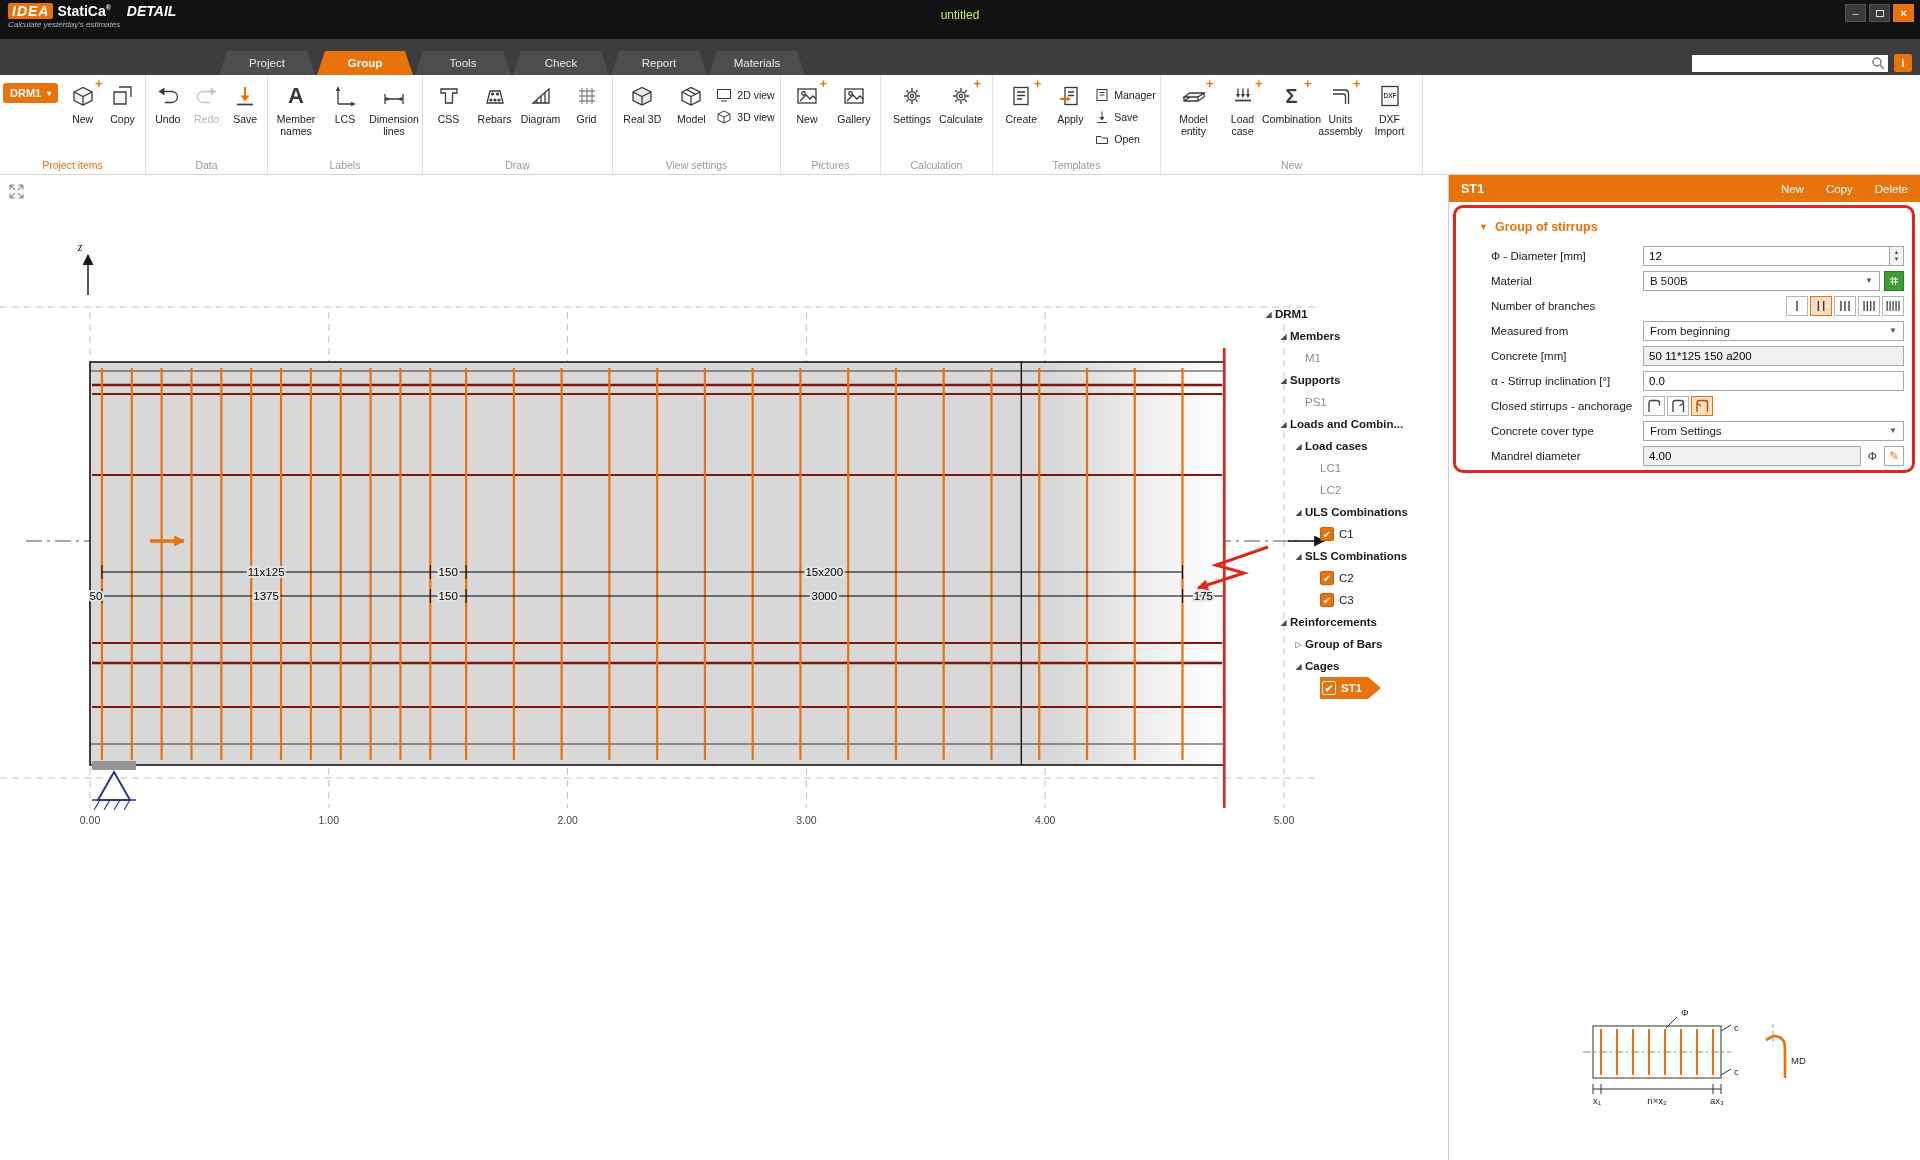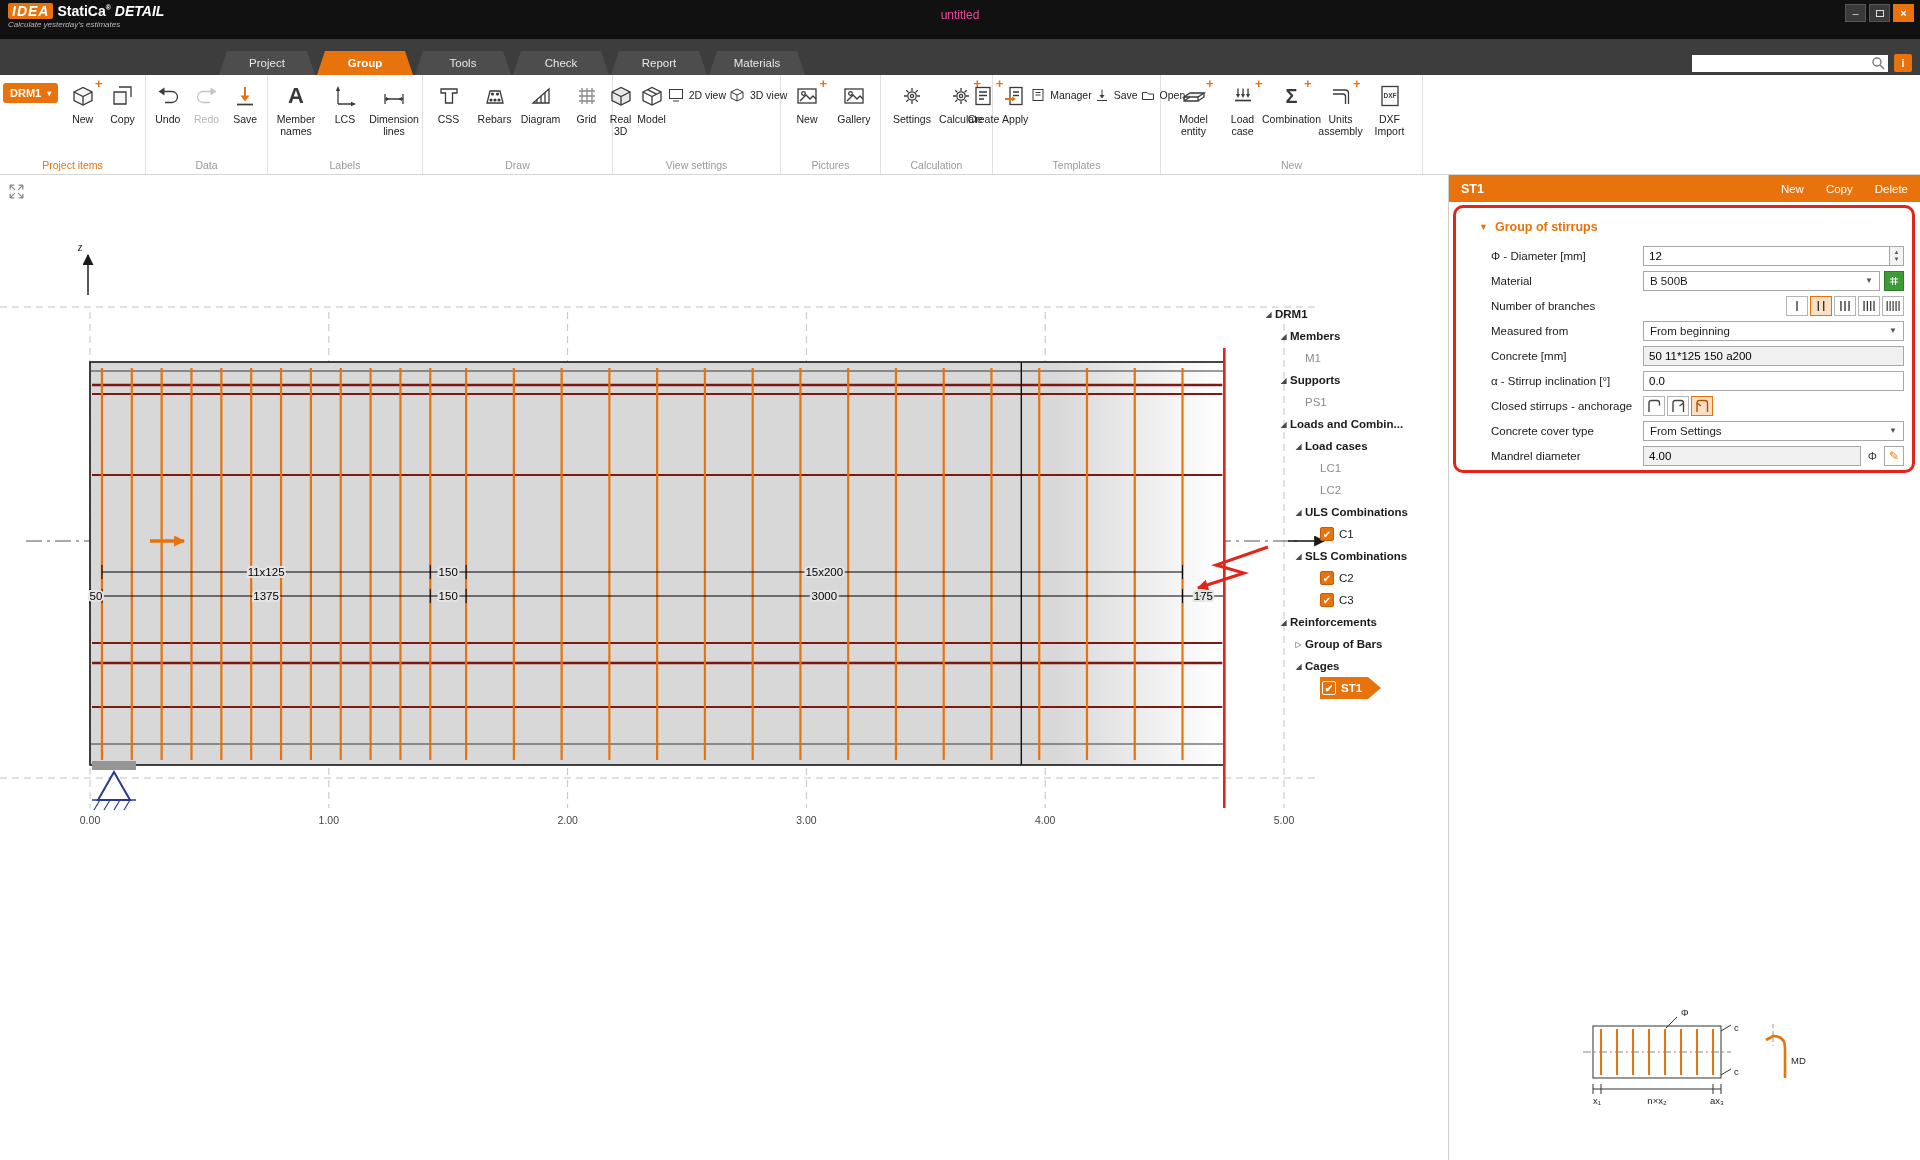--- a/index.html
+++ b/index.html
@@ -7,23 +7,23 @@
     font-family:"Liberation Sans",sans-serif;}
   .app{width:1920px;height:1160px;display:flex;flex-direction:column}
 
   
   .titlebar{height:39px;background:#111;color:#fff;display:flex;align-items:stretch;position:relative;flex:none}
   .brand{display:flex;flex-direction:column;padding:3px 0 0 8px;z-index:2}
   .logoline{display:flex;align-items:baseline;gap:4px}
   .idea-badge{background:#E8720C;color:#fff;font-weight:bold;font-style:italic;padding:0 4px;border-radius:2px;font-size:14px;letter-spacing:1px}
   .statica{font-size:14px;font-weight:bold}
   .reg{font-size:7px;vertical-align:super}
-  .detail{font-size:14px;font-weight:bold;font-style:italic;}
+  .detail{font-size:14px;font-weight:bold;font-style:italic;margin-left:12px}
   .tagline{font-size:8px;font-style:italic;color:#b9b9b9;margin-top:1px}
-  .wtitle{position:absolute;left:0;right:0;top:8px;text-align:center;font-size:12px;color:#ec4899}
+  .wtitle{position:absolute;left:0;right:0;top:8px;text-align:center;font-size:12px;color:#bef264}
   .wbtns{margin-left:auto;display:flex;gap:3px;padding:4px 6px;z-index:2}
   .wbtn{width:21px;height:18px;background:#3a3a3a;color:#ddd;font-size:11px;display:flex;align-items:center;justify-content:center;border:1px solid #555;cursor:pointer}
   .wbtn .sq{width:8px;height:7px;border:1px solid #ddd;display:block}
   .wbtn.close{background:#E8720C;border-color:#E8720C;color:#fff;font-weight:bold}
 
   
   .tabbar{height:36px;background:#3d3d3d;display:flex;align-items:flex-end;flex:none}
   .tabs{display:flex;margin-left:218px;height:24px}
   .tab{min-width:96px;padding:0 14px;color:#e8e8e8;font-size:11.5px;display:flex;align-items:center;justify-content:center;
        background:#4d4d4d;clip-path:polygon(8px 0,calc(100% - 8px) 0,100% 100%,0 100%);margin:0 1px;height:24px;cursor:pointer;border:none}
@@ -36,21 +36,21 @@
 
   
   .ribbon{height:100px;background:#fff;border-bottom:1px solid #d5d5d5;display:flex;flex:none}
   .rgroup{display:flex;flex-direction:column;border-right:1px solid #e0e0e0;padding:2px 3px 0;flex:none}
   .ritems{display:flex;flex:1;align-items:flex-start;gap:1px;justify-content:center}
   .rlabel{font-size:10.5px;color:#9a9a9a;text-align:center;padding:1px 0 3px;white-space:nowrap}
   .rlabel.accent{color:#E8720C}
   .rbtn{display:flex;flex-direction:column;align-items:center;width:48px;padding-top:5px;background:none;border:none;font-size:10.5px;color:#222;line-height:1.15;height:78px;cursor:pointer;font-family:inherit;text-align:center}
   .ric{position:relative;width:30px;height:28px;display:flex;align-items:center;justify-content:center;margin-bottom:3px;flex:none}
   .plus{position:absolute;top:-5px;right:-5px;color:#E8720C;font-weight:bold;font-size:13px;font-style:normal}
-  .rcol{display:flex;flex-direction:row;justify-content:flex-start;gap:3px;padding-top:8px}
+  .rcol{display:flex;flex-direction:column;justify-content:flex-start;gap:3px;padding-top:8px}
   .rsm{display:flex;align-items:center;gap:5px;font-size:10.5px;background:none;border:none;color:#222;height:19px;cursor:pointer;font-family:inherit;white-space:nowrap}
   .drm{height:20px;margin-top:6px;margin-right:4px;background:#E8720C;color:#fff;border:none;border-radius:3px;font-size:11px;font-weight:bold;display:flex;align-items:center;gap:6px;padding:0 7px;cursor:pointer;font-family:inherit}
   .drm .caret{font-size:8px}
   .i26{width:26px;height:26px;stroke:#3a3a3a;fill:none;stroke-width:1.3}
   .i26 .fill{fill:#3a3a3a;stroke:none}
   .i26.gray{stroke:#c4c4c4}
   .i26.gray .fill{fill:#c4c4c4}
   .gly{font-size:20px;line-height:26px;color:#3a3a3a;font-weight:bold}
 
   

